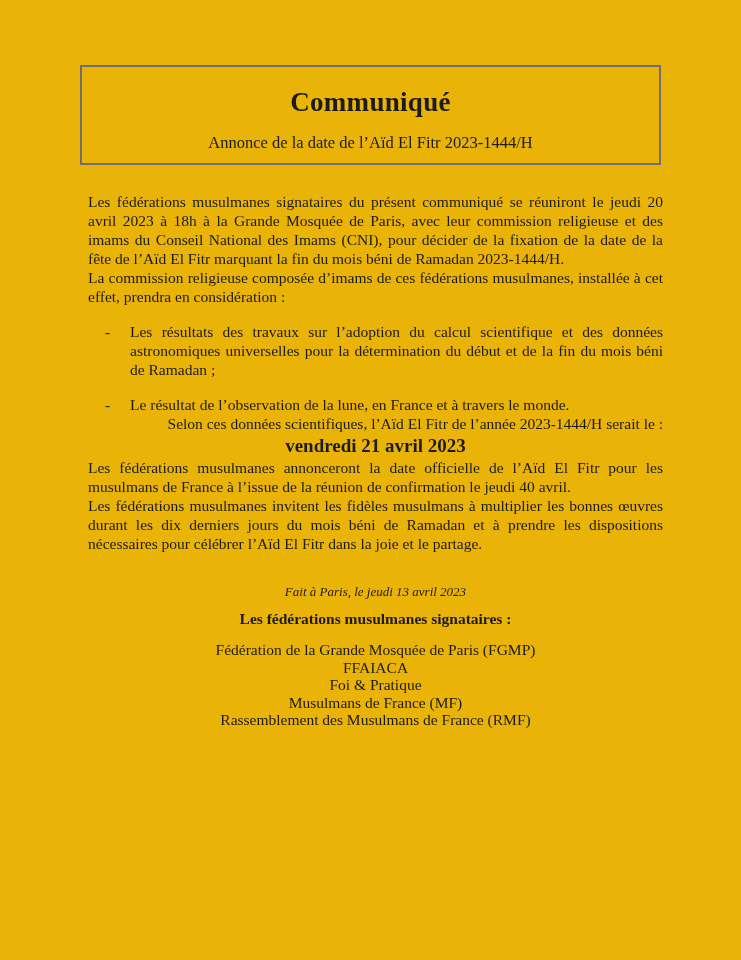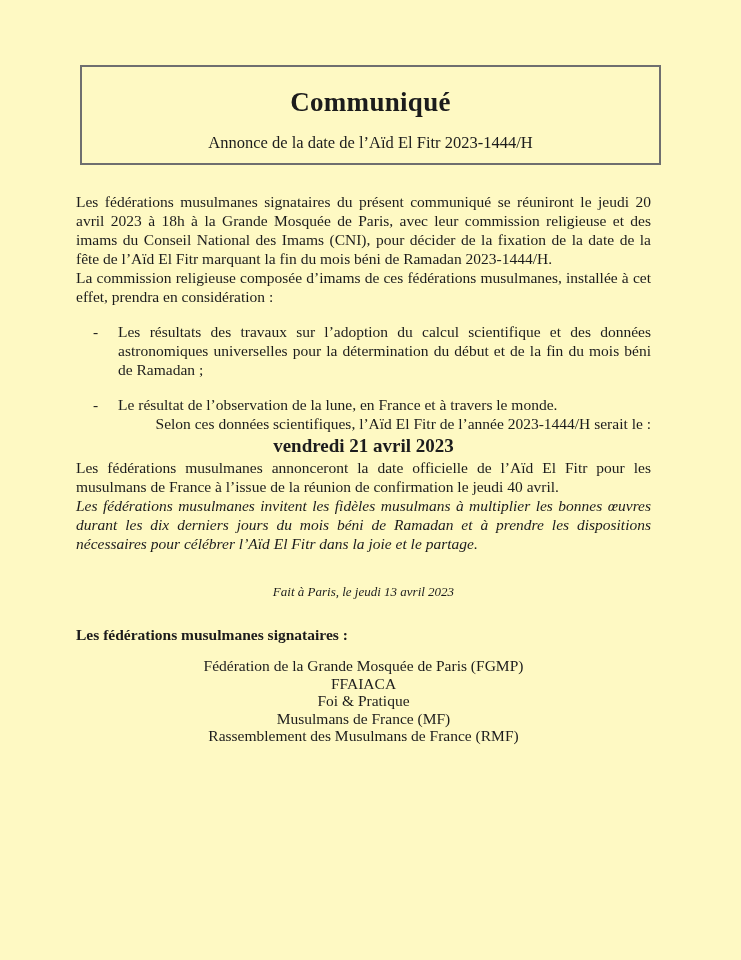--- a/index.html
+++ b/index.html
@@ -4,21 +4,21 @@
 <style>
   html, body {
     margin: 0;
     padding: 0;
     background: #ffffff;
   }
   .page {
     position: relative;
     width: 741px;
     height: 960px;
-    background: #fef9c3;
+    background: #eab308;
     font-family: "Liberation Serif", "DejaVu Serif", serif;
     color: #1c1c1c;
     overflow: hidden;
   }
   .header-box {
     position: absolute;
     left: 80px;
     top: 65px;
     width: 581px;
     height: 100px;
@@ -31,31 +31,31 @@
     font-size: 27px;
     font-weight: bold;
     letter-spacing: 0.3px;
   }
   .doc-subtitle {
     margin-top: 15px;
     font-size: 16.5px;
   }
   .content {
     position: absolute;
-    left: 76px;
+    left: 88px;
     top: 192px;
     width: 575px;
     font-size: 15.5px;
     line-height: 19px;
     text-align: justify;
   }
   .content p { margin: 0; }
   .para { margin-top: 14px; }
   .para-first { margin-top: 0; }
-  .para-gap { margin-top: 16px; font-style: italic; }
+  .para-gap { margin-top: 16px; }
   .bullet {
     display: flex;
     margin-top: 16px;
   }
   .bullet-marker {
     flex: none;
     width: 25px;
     margin-left: 17px;
     text-align: left;
   }
@@ -74,22 +74,22 @@
     font-size: 19px;
     line-height: 24px;
   }
   .place-date {
     margin-top: 29px;
     text-align: center;
     font-style: italic;
     font-size: 13px;
   }
   .signatories-heading {
-    margin-top: 24px;
-    text-align: left;
+    margin-top: 8px;
+    text-align: center;
     font-weight: bold;
     font-size: 15.5px;
   }
   .signatories-list {
     margin-top: 13px;
     text-align: center;
     line-height: 17.5px;
   }
   .signatory { text-align: center; }
 </style>

